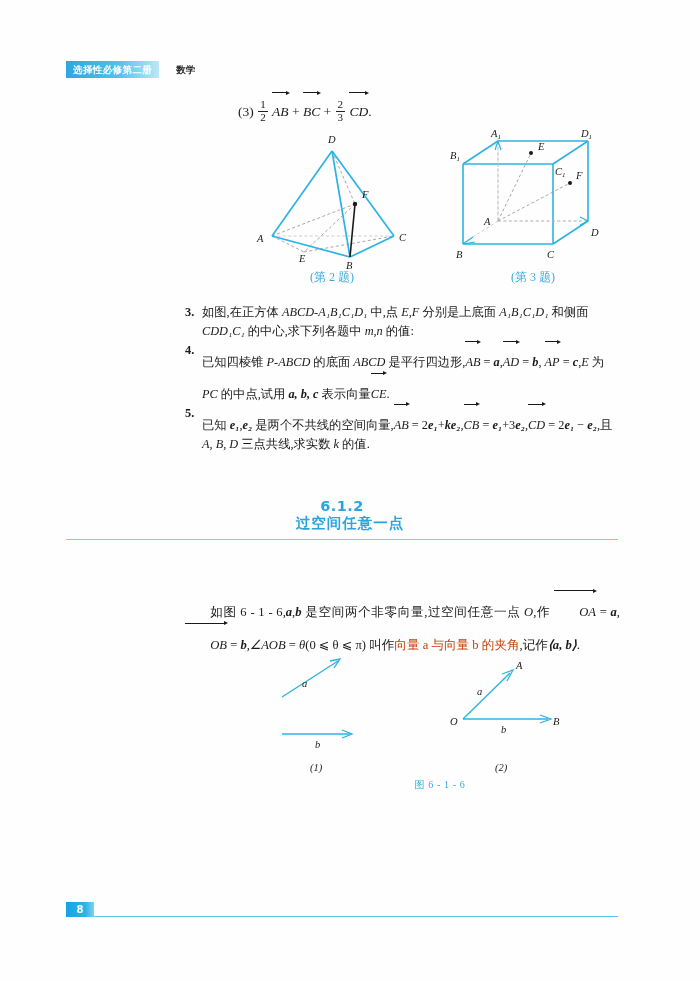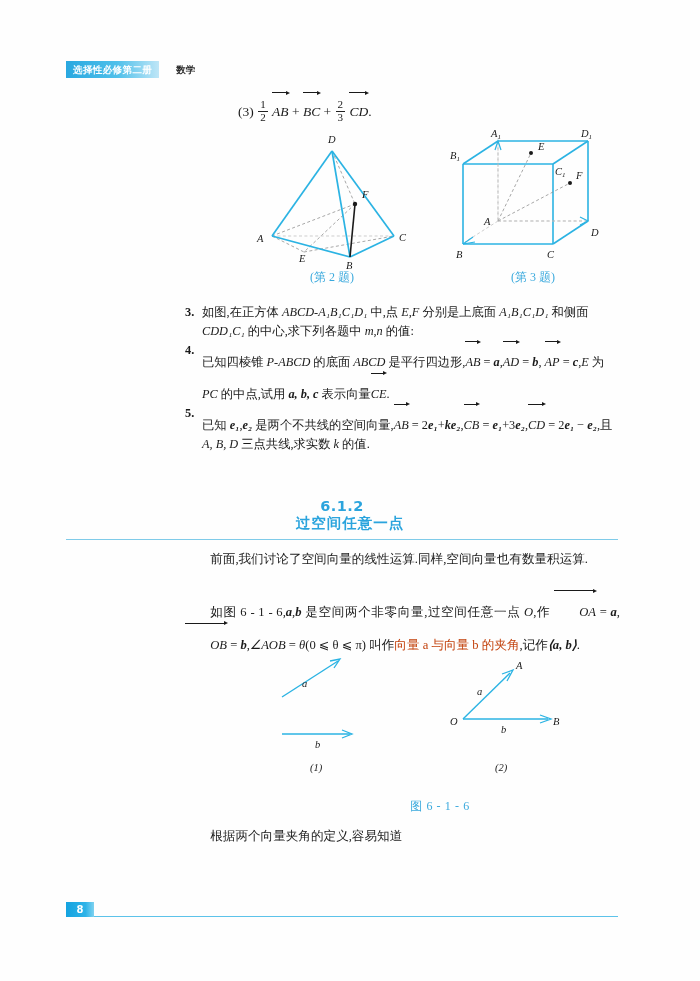--- a/index.html
+++ b/index.html
@@ -183,23 +183,22 @@
     font-size: 13px;
   }
 
   
   .fig616 { position: absolute; left: 270px; top: 655px; width: 340px; height: 135px; }
   .fig616-cap {
     position: absolute;
     left: 270px; top: 778px; width: 340px;
     text-align: center;
     color: #3aa9dd;
-    font-size: 12px;
+    font-size: 10px;
     letter-spacing: 0.6px;
-    margin-top: 20px;
   }
 
   
   .footer { position: absolute; left: 66px; top: 902px; width: 552px; height: 18px; }
   .pagenum {
     position: absolute; left: 0; top: 0;
     width: 28px; height: 15px;
     background: linear-gradient(to right, #14a3e0 0%, #2eb3e8 70%, #7fd2f0 100%);
     color: #ffffff;
     font-family: "DejaVu Sans", sans-serif;
@@ -359,21 +358,20 @@
   </div>
 
   <div class="sec-head">
     <div class="sec-head-line">
       <span class="sec-no">6.1.2</span>
       <span class="sec-title">过空间任意一点</span>
     </div>
     <div class="sec-rule"></div>
   </div>
 
-  <div class="body-text p1 indent">前面,我们讨论了空间向量的线性运算.同样,空间向量也有数量积运算.</div>
 
   <div class="body-text p2 indent">
     <span>如图 6 - 1 - 6,</span><span class="mb">a</span><span>,</span><span class="mb">b</span><span> 是空间两个非零向量,过空间任意一点 </span><span class="mi">O</span><span>,</span><span>作 </span><span class="vec">OA</span><span> = </span><span class="mb">a</span><span>,</span><span class="vec">OB</span><span> = </span><span class="mb">b</span><span>,</span><span class="mi">∠AOB</span><span> = </span><span class="mi">θ</span><span>(0 ⩽ θ ⩽ π)</span><span> 叫作</span><span class="hl">向量 a 与向量 b 的夹角</span><span>,记作</span><span class="mb">⟨a, b⟩</span><span>.</span>
   </div>
 
   <div class="fig616">
     <svg width="340" height="120" viewBox="0 0 340 120">
 
       <path class="cy" stroke-width="1.4" d="M12 42 L68 6"></path>
       <path class="cy" stroke-width="1.3" d="M60 6 L70 4 L64 13" fill="none"></path>
@@ -393,21 +391,20 @@
       <text class="vlabel" x="231" y="78">b</text>
       <text class="vlabel" x="180" y="70">O</text>
       <text class="vlabel" x="246" y="14">A</text>
       <text class="vlabel" x="283" y="70">B</text>
       <text class="vlabel" x="40" y="116" font-style="normal">(1)</text>
       <text class="vlabel" x="225" y="116" font-style="normal">(2)</text>
     </svg>
   </div>
   <div class="fig616-cap">图 6 - 1 - 6</div>
 
-  <div class="body-text p3 indent">根据两个向量夹角的定义,容易知道</div>
 
 
 
   <div class="footer">
     <div class="pagenum">8</div>
     <div class="footer-rule"></div>
   </div>
 
 </div>
 

